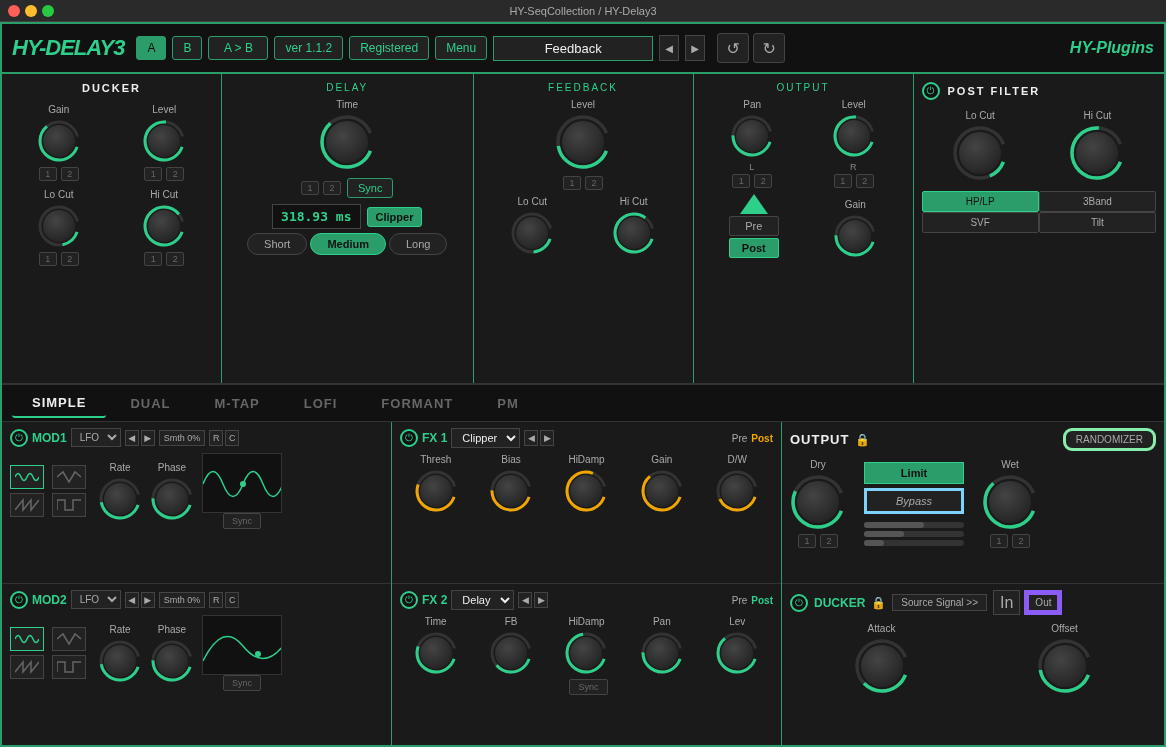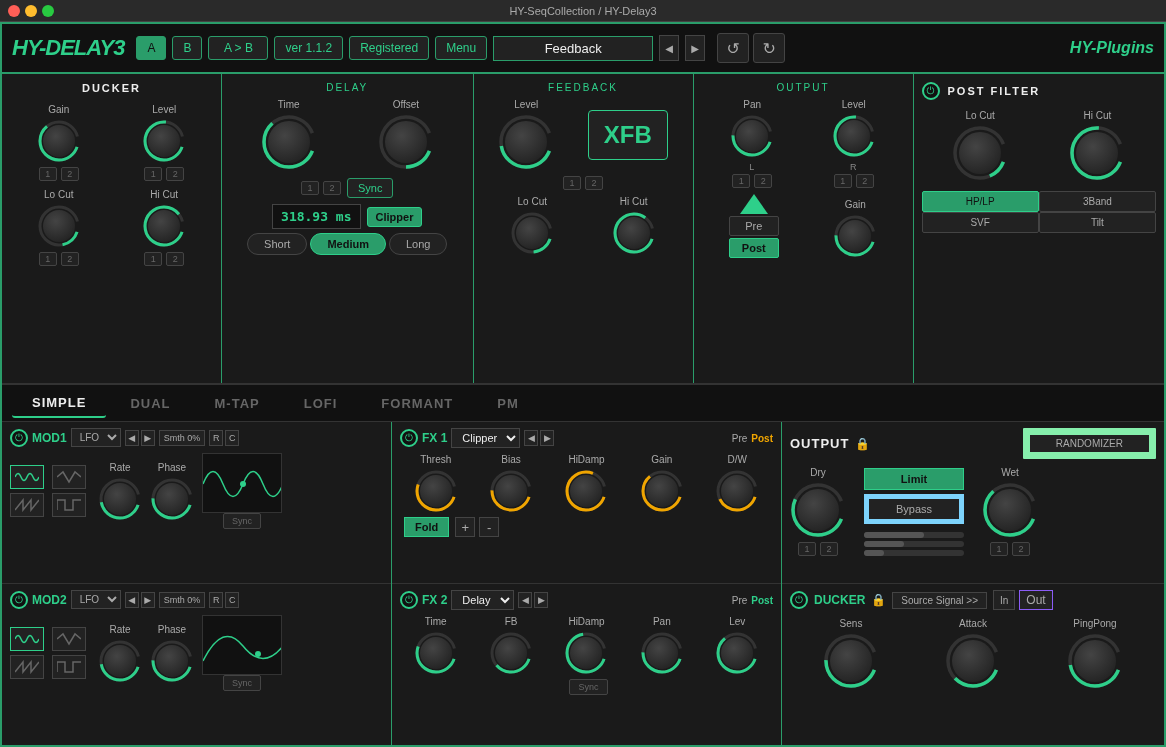--- a/index.html
+++ b/index.html
@@ -659,27 +659,27 @@
       font-size: 13px;
       font-weight: bold;
       letter-spacing: 1px;
     }
     .lock-icon {
       color: #aaa;
       font-size: 12px;
     }
     .randomizer-btn {
       background: #222;
-      border: 7px solid #86efac;
-      color: #aaa;
-      padding: 3px 26px;
+      border: 3px solid #86efac;
+      color: #aaa;
+      padding: 3px 10px;
       font-size: 10px;
       cursor: pointer;
       margin-left: auto;
-      border-radius: 1px;
+      border-radius: 9px;
     }
     .output-controls {
       display: flex;
       gap: 10px;
       align-items: center;
     }
     .limit-bypass-col {
       display: flex;
       flex-direction: column;
       gap: 4px;
@@ -689,25 +689,26 @@
       background: #2a9d6a;
       border: 1px solid #2ecf8a;
       color: #111;
       padding: 4px 16px;
       font-size: 11px;
       cursor: pointer;
       font-weight: bold;
     }
     .bypass-btn {
       background: #222;
-      border: 5px solid #7dd3fc;
+      border: 3px solid #7dd3fc;
       color: #aaa;
       padding: 4px 0;
       font-size: 11px;
       cursor: pointer;
+      font-style: italic;
     }
     .output-slider-area {
       display: flex;
       flex-direction: column;
       gap: 3px;
       margin-top: 4px;
     }
     .slider-bar {
       height: 6px;
       background: #333;
@@ -746,29 +747,29 @@
     }
     .in-out-btns {
       display: flex;
       gap: 4px;
     }
     .in-btn {
       background: #222;
       border: 1px solid #444;
       color: #aaa;
       padding: 2px 6px;
+      font-size: 16px;
+      cursor: pointer;
+    }
+    .out-btn {
+      background: #222;
+      border: 5px solid #8b5cf6;
+      color: #aaa;
+      padding: 2px 6px;
       font-size: 10px;
-      cursor: pointer;
-    }
-    .out-btn {
-      background: #222;
-      border: 1px solid #8b5cf6;
-      color: #aaa;
-      padding: 2px 6px;
-      font-size: 12px;
       cursor: pointer;
     }
     .ducker-knobs {
       display: flex;
       justify-content: space-around;
     }
 
     .panel-header-teal {
       color: #2ecf8a;
       font-size: 10px;
@@ -917,30 +918,20 @@
           <div class="knob-container">
             <span class="knob-label">Time</span>
             <div class="knob-ring knob-ring-lg">
               <svg width="56" height="56" viewBox="0 0 56 56">
                 <circle cx="28" cy="28" r="25" fill="none" stroke="#333" stroke-width="3.5" stroke-dasharray="138 18" stroke-dashoffset="-9"></circle>
                 <circle cx="28" cy="28" r="25" fill="none" stroke="#2ecf8a" stroke-width="3.5" stroke-dasharray="90 66" stroke-dashoffset="-9"></circle>
               </svg>
               <div class="knob-inner" style="width:42px;height:42px;"></div>
             </div>
           </div>
-          <div class="knob-container">
-            <span class="knob-label">Offset</span>
-            <div class="knob-ring knob-ring-lg">
-              <svg width="56" height="56" viewBox="0 0 56 56">
-                <circle cx="28" cy="28" r="25" fill="none" stroke="#333" stroke-width="3.5" stroke-dasharray="138 18" stroke-dashoffset="-9"></circle>
-                <circle cx="28" cy="28" r="25" fill="none" stroke="#2ecf8a" stroke-width="3.5" stroke-dasharray="30 126" stroke-dashoffset="-9"></circle>
-              </svg>
-              <div class="knob-inner" style="width:42px;height:42px;"></div>
-            </div>
-          </div>
         </div>
         <div class="delay-controls">
           <div class="delay-ch-group">
             <div class="ch-btn">1</div>
             <div class="ch-btn">2</div>
           </div>
           <button class="sync-btn">Sync</button>
         </div>
         <div style="display:flex;align-items:center;justify-content:center;gap:6px;margin:4px 0;">
           <div class="time-display">318.93 ms</div>
@@ -959,23 +950,20 @@
           <div class="knob-container">
             <span class="knob-label">Level</span>
             <div class="knob-ring knob-ring-lg">
               <svg width="56" height="56" viewBox="0 0 56 56">
                 <circle cx="28" cy="28" r="25" fill="none" stroke="#333" stroke-width="3.5" stroke-dasharray="138 18" stroke-dashoffset="-9"></circle>
                 <circle cx="28" cy="28" r="25" fill="none" stroke="#2ecf8a" stroke-width="3.5" stroke-dasharray="65 91" stroke-dashoffset="-9"></circle>
               </svg>
               <div class="knob-inner" style="width:42px;height:42px;"></div>
             </div>
           </div>
-          <div style="display:flex;align-items:center;">
-            <button class="xfb-btn">XFB</button>
-          </div>
         </div>
         <div class="ch-buttons" style="justify-content:center;margin:2px 0 6px 0;">
           <div class="ch-btn">1</div>
           <div class="ch-btn">2</div>
         </div>
         <div class="fb-knob-row2">
           <div class="knob-container">
             <span class="knob-label">Lo Cut</span>
             <div class="knob-ring">
               <svg width="44" height="44" viewBox="0 0 44 44">
@@ -1315,27 +1303,20 @@
             </div>
             <div class="knob-container">
               <span class="knob-label">D/W</span>
               <div class="knob-ring">
                 <svg width="44" height="44" viewBox="0 0 44 44">
                   <circle cx="22" cy="22" r="19" fill="none" stroke="#333" stroke-width="3" stroke-dasharray="108 12" stroke-dashoffset="-6"></circle>
                   <circle cx="22" cy="22" r="19" fill="none" stroke="#f0a500" stroke-width="3" stroke-dasharray="45 75" stroke-dashoffset="-6"></circle>
                 </svg>
                 <div class="knob-inner"></div>
               </div>
-            </div>
-          </div>
-          <div style="display:flex;align-items:center;gap:6px;padding-left:4px;">
-            <button class="fold-btn">Fold</button>
-            <div class="plus-minus">
-              <div class="pm-btn">+</div>
-              <div class="pm-btn">-</div>
             </div>
           </div>
         </div>
 
         <div class="fx-panel" style="border-bottom:none;">
           <div class="fx-header">
             <div class="power-btn">⏻</div>
             <span class="fx-label">FX 2</span>
             <select class="fx-type-dropdown">
               <option>Delay</option>
@@ -1468,41 +1449,31 @@
             <span class="ducker-title">DUCKER</span>
             <span class="lock-icon">🔒</span>
             <button class="source-signal-btn">Source Signal &gt;&gt;</button>
             <div class="in-out-btns">
               <button class="in-btn">In</button>
               <button class="out-btn">Out</button>
             </div>
           </div>
           <div class="ducker-knobs">
             <div class="knob-container">
-              <span class="knob-label">Sens</span>
-              <div class="knob-ring knob-ring-lg">
-                <svg width="56" height="56" viewBox="0 0 56 56">
-                  <circle cx="28" cy="28" r="25" fill="none" stroke="#333" stroke-width="3.5" stroke-dasharray="138 18" stroke-dashoffset="-9"></circle>
-                  <circle cx="28" cy="28" r="25" fill="none" stroke="#2ecf8a" stroke-width="3.5" stroke-dasharray="70 86" stroke-dashoffset="-9"></circle>
-                </svg>
-                <div class="knob-inner" style="width:42px;height:42px;"></div>
-              </div>
-            </div>
-            <div class="knob-container">
               <span class="knob-label">Attack</span>
               <div class="knob-ring knob-ring-lg">
                 <svg width="56" height="56" viewBox="0 0 56 56">
                   <circle cx="28" cy="28" r="25" fill="none" stroke="#333" stroke-width="3.5" stroke-dasharray="138 18" stroke-dashoffset="-9"></circle>
                   <circle cx="28" cy="28" r="25" fill="none" stroke="#2ecf8a" stroke-width="3.5" stroke-dasharray="50 106" stroke-dashoffset="-9"></circle>
                 </svg>
                 <div class="knob-inner" style="width:42px;height:42px;"></div>
               </div>
             </div>
             <div class="knob-container">
-              <span class="knob-label">PingPong</span>
+              <span class="knob-label">Offset</span>
               <div class="knob-ring knob-ring-lg">
                 <svg width="56" height="56" viewBox="0 0 56 56">
                   <circle cx="28" cy="28" r="25" fill="none" stroke="#333" stroke-width="3.5" stroke-dasharray="138 18" stroke-dashoffset="-9"></circle>
                   <circle cx="28" cy="28" r="25" fill="none" stroke="#2ecf8a" stroke-width="3.5" stroke-dasharray="65 91" stroke-dashoffset="-9"></circle>
                 </svg>
                 <div class="knob-inner" style="width:42px;height:42px;"></div>
               </div>
             </div>
           </div>
         </div>

